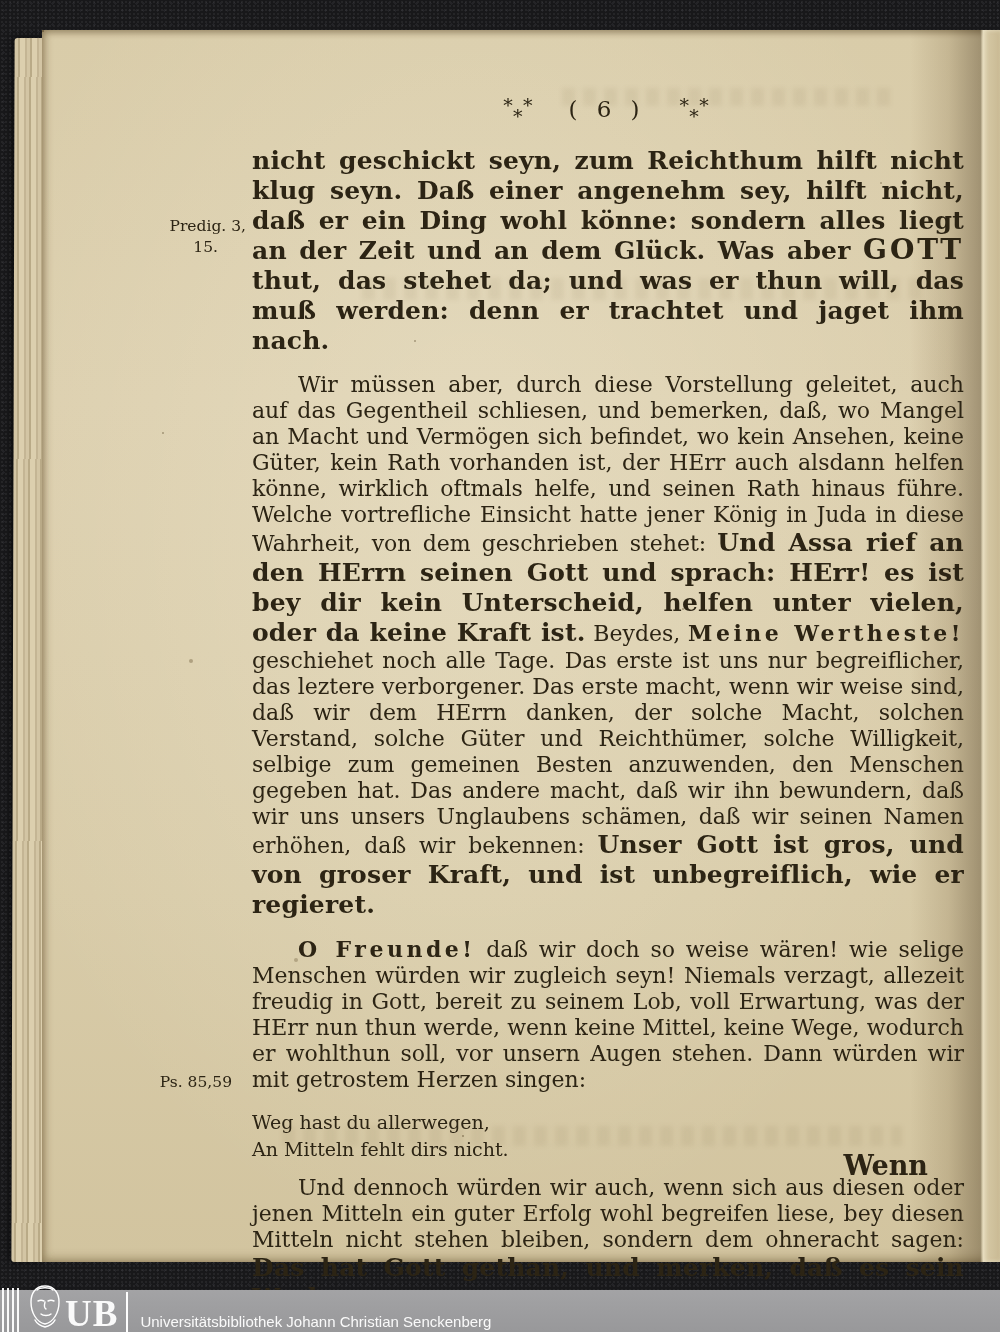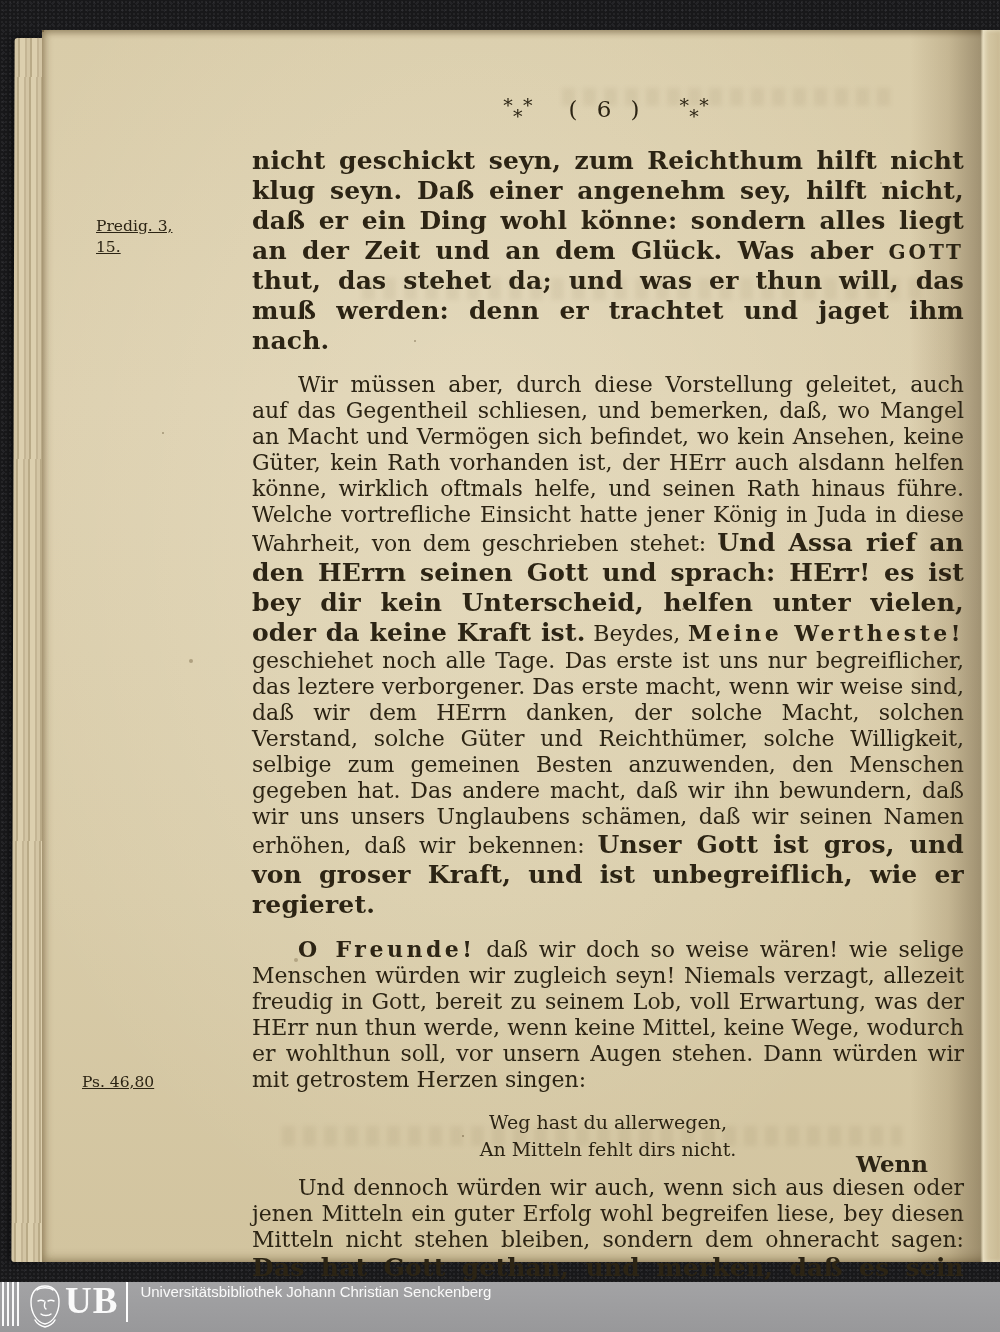--- a/index.html
+++ b/index.html
@@ -84,39 +84,39 @@
 
   .bodycol{
     position:absolute;left:210px;top:116px;width:712px;
     text-align:justify;
     font-size:19px;line-height:26px;
   }
   .para{margin:0 0 16px 0;text-indent:46px;}
   .para.noindent{text-indent:0;}
   .seg-normal{font-size:22px;}
   .seg-emph{font-size:25px;line-height:30px;font-weight:700;letter-spacing:.2px;}
-  .seg-caps{font-size:20px;font-weight:700;letter-spacing:3px;}
+  .seg-caps{font-size:28px;font-weight:700;letter-spacing:3px;}
   .seg-spaced{font-size:22px;font-weight:700;letter-spacing:3.5px;}
-  .verse{text-align:center;text-indent:0;font-size:19px;line-height:27px;margin:8px 0 12px 0;}
+  .verse{text-align:left;text-indent:0;font-size:19px;line-height:27px;margin:8px 0 12px 0;}
   .catchword{
     position:absolute;right:72px;top:1120px;
-    font-size:23px;font-weight:700;
+    font-size:27px;font-weight:700;
   }
   .margin-note{
-    position:absolute;width:150px;text-align:left;
-    font-size:15.5px;line-height:21px;color:#2c2414;text-decoration:underline;
+    position:absolute;width:150px;text-align:right;
+    font-size:15.5px;line-height:21px;color:#2c2414;
   }
   .margin-note .mn2{padding-right:28px;}
   .note-predig{left:54px;top:186px;}
   .note-chron{left:54px;top:424px;}
   .note-ps{left:40px;top:1042px;}
   .footer{
-    position:absolute;left:0;right:0;bottom:0;height:50px;
+    position:absolute;left:0;right:0;bottom:0;height:42px;
     background:linear-gradient(180deg,#a3a3a5,#98989a);
-    display:flex;align-items:flex-start;
+    display:flex;align-items:flex-end;
     font-family:"Liberation Sans", sans-serif;color:#fafafa;
   }
   .spine-lines{display:flex;gap:3px;height:44px;margin-left:2px;}
   .spine-lines i{display:block;width:2px;height:100%;background:#fff;opacity:.95;}
   .logo-portrait{margin-left:4px;flex:0 0 auto;}
   .ub-mark{
     font-family:"Liberation Serif", serif;font-weight:700;
     font-size:37px;line-height:1;margin-left:-2px;letter-spacing:1px;
   }
   .logo-sep{width:2px;height:40px;background:#fff;margin:0 12px 0 8px;}
@@ -150,21 +150,21 @@
           <span>* *</span>
           <span>*</span>
         </span>
       </div>
 
       <div class="margin-note note-predig">
         <div>Predig. 3,</div>
         <div class="mn2">15.</div>
       </div>
       <div class="margin-note note-ps">
-        <div>Ps. 46,80</div>
+        <div>Ps. 85,59</div>
       </div>
 
       <div class="bodycol">
         <p class="para noindent"><span class="seg-emph">nicht geschickt seyn, zum Reichthum hilft nicht klug seyn. Daß einer angenehm sey, hilft nicht, daß er ein Ding wohl könne: sondern alles liegt an der Zeit und an dem Glück. Was aber </span><span class="seg-caps">GOTT</span><span class="seg-emph"> thut, das stehet da; und was er thun will, das muß werden: denn er trachtet und jaget ihm nach.</span></p>
         <p class="para"><span class="seg-normal">Wir müssen aber, durch diese Vorstellung geleitet, auch auf das Gegentheil schliesen, und bemerken, daß, wo Mangel an Macht und Vermögen sich befindet, wo kein Ansehen, keine Güter, kein Rath vorhanden ist, der HErr auch alsdann helfen könne, wirklich oftmals helfe, und seinen Rath hinaus führe. Welche vortrefliche Einsicht hatte jener König in Juda in diese Wahrheit, von dem geschrieben stehet: </span><span class="seg-emph">Und Assa rief an den HErrn seinen Gott und sprach: HErr! es ist bey dir kein Unterscheid, helfen unter vielen, oder da keine Kraft ist.</span><span class="seg-normal"> Beydes, </span><span class="seg-spaced">Meine Wertheste!</span><span class="seg-normal"> geschiehet noch alle Tage. Das erste ist uns nur begreiflicher, das leztere verborgener. Das erste macht, wenn wir weise sind, daß wir dem HErrn danken, der solche Macht, solchen Verstand, solche Güter und Reichthümer, solche Willigkeit, selbige zum gemeinen Besten anzuwenden, den Menschen gegeben hat. Das andere macht, daß wir ihn bewundern, daß wir uns unsers Unglaubens schämen, daß wir seinen Namen erhöhen, daß wir bekennen: </span><span class="seg-emph">Unser Gott ist gros, und von groser Kraft, und ist unbegreiflich, wie er regieret.</span></p>
         <p class="para"><span class="seg-spaced">O Freunde!</span><span class="seg-normal"> daß wir doch so weise wären! wie selige Menschen würden wir zugleich seyn! Niemals verzagt, allezeit freudig in Gott, bereit zu seinem Lob, voll Erwartung, was der HErr nun thun werde, wenn keine Mittel, keine Wege, wodurch er wohlthun soll, vor unsern Augen stehen. Dann würden wir mit getrostem Herzen singen:</span></p>
         <div class="verse">
           <div>Weg hast du allerwegen,</div>
           <div>An Mitteln fehlt dirs nicht.</div>
         </div>

